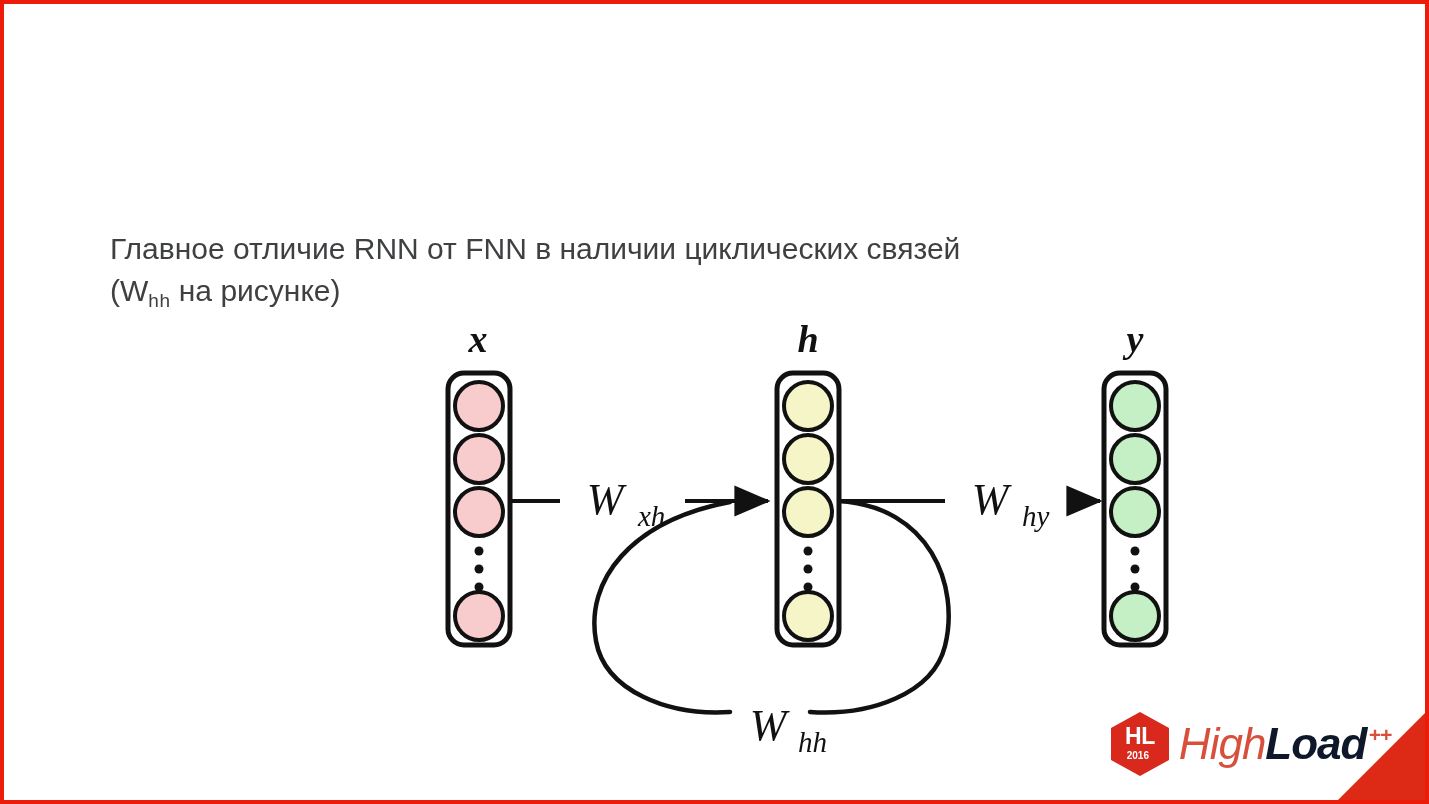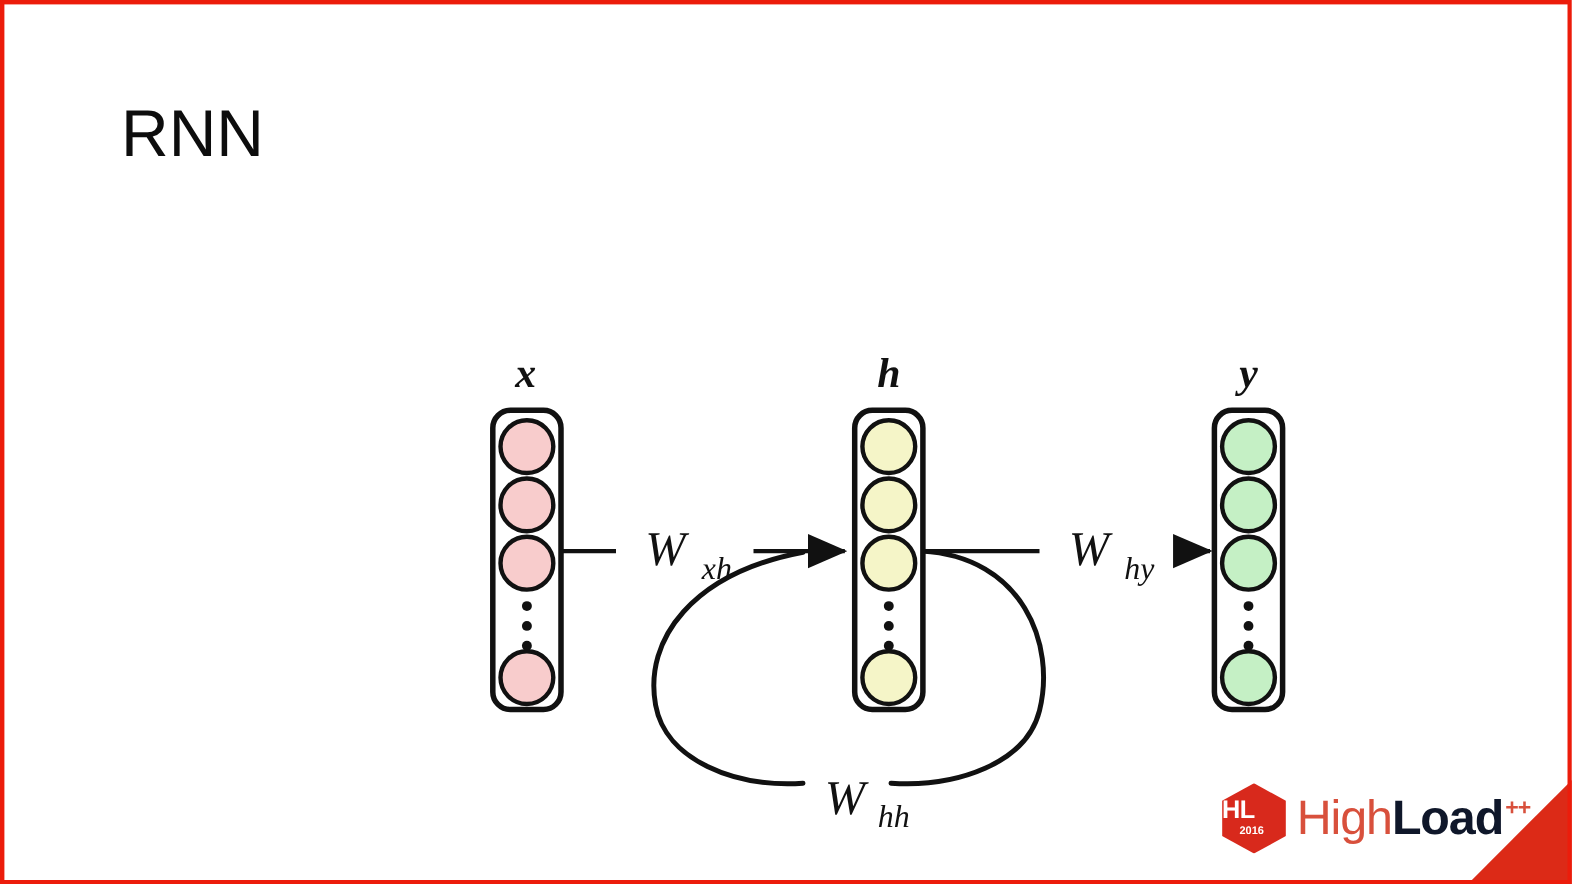--- a/index.html
+++ b/index.html
@@ -90,20 +90,21 @@
     position: relative;
     width: 58px;
     height: 64px;
     margin-right: 10px;
   }
   .logo-hex svg { display: block; }
   .logo-hex .hex-hl {
     position: absolute;
     left: 0; right: 0;
     top: 13px;
+    text-align: center;
     font-size: 23px;
     font-weight: bold;
     color: #ffffff;
     letter-spacing: -0.5px;
     line-height: 1;
   }
   .logo-hex .hex-year {
     position: absolute;
     left: 0; right: 4px;
     top: 39px;
@@ -111,20 +112,21 @@
     font-size: 10px;
     font-weight: bold;
     color: #ffffff;
     letter-spacing: 0px;
     line-height: 1;
   }
   .logo-word {
     display: flex;
     align-items: flex-start;
     line-height: 1;
+    font-style: italic;
   }
   .logo-high {
     font-size: 44px;
     font-weight: 400;
     color: #d8503c;
     letter-spacing: -1px;
   }
   .logo-load {
     font-size: 44px;
     font-weight: bold;
@@ -140,22 +142,25 @@
     letter-spacing: -1px;
   }
 </style>
 </head>
 <body>
 
 <div class="slide">
 
   <div class="slide-border"></div>
 
-  <div class="slide-title">RNN</div>
-
+
+  <div class="slide-subtitle">
+    <span>Главное отличие RNN от FNN в наличии циклических связей</span><br>
+    <span>(W</span><span class="sub">hh</span><span> на рисунке)</span>
+  </div>
 
   <div class="diagram">
     <svg width="900" height="440" viewBox="0 0 900 440" xmlns="http://www.w3.org/2000/svg">
       <defs>
         <marker id="arrowhead" markerWidth="9" markerHeight="9" refX="8.4" refY="4.5" orient="auto" markerUnits="strokeWidth">
           <path d="M0,0.6 L9,4.5 L0,8.4 z" fill="#111111"></path>
         </marker>
       </defs>
 
       <text x="78" y="36" font-family="'Liberation Serif', serif" font-size="38" font-style="italic" font-weight="bold" fill="#111111" text-anchor="middle">x</text>

